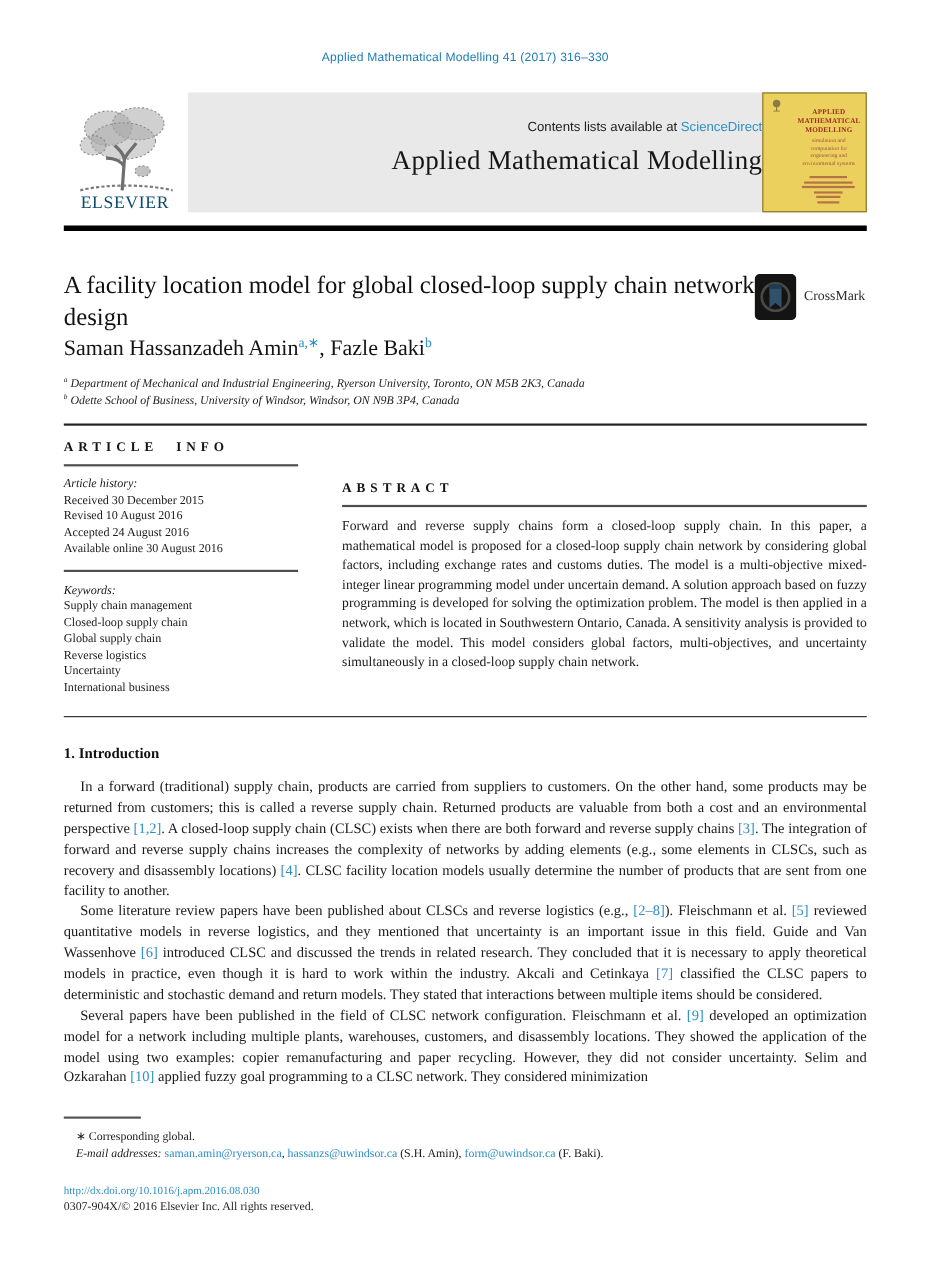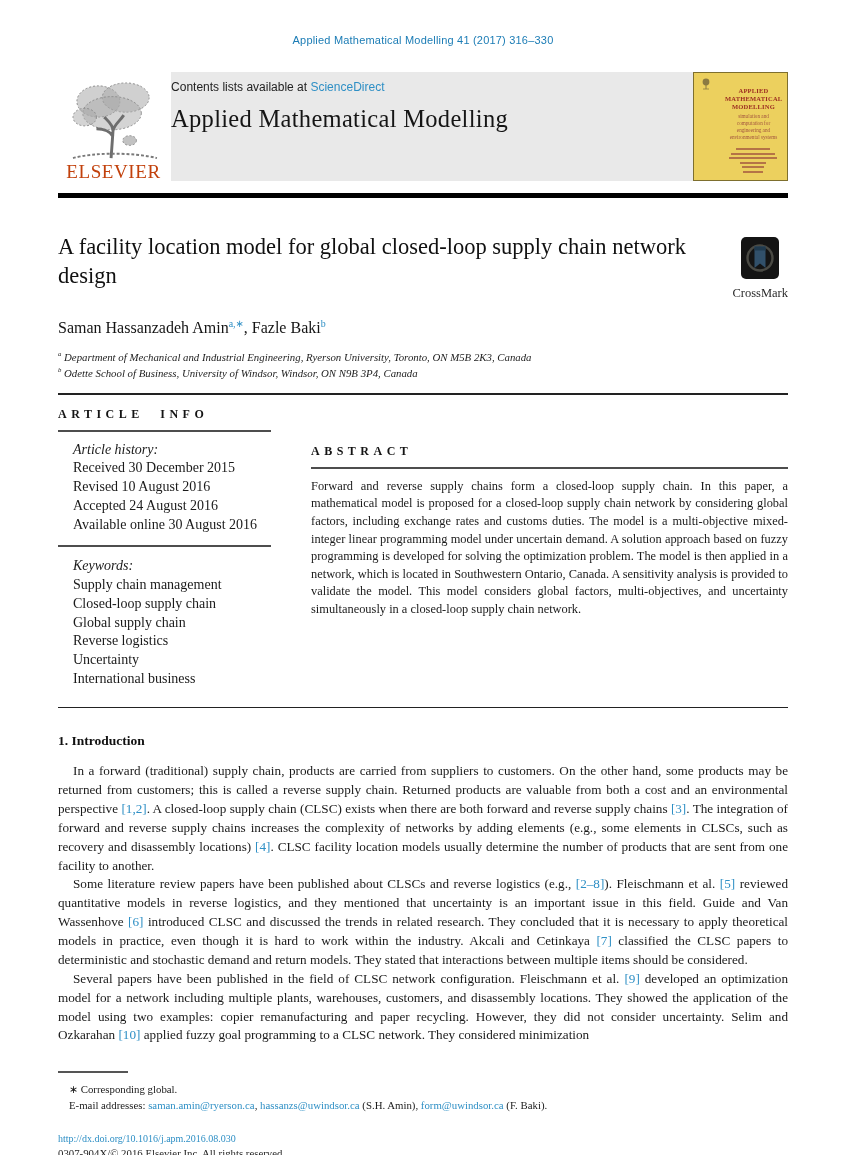--- a/index.html
+++ b/index.html
@@ -5,82 +5,82 @@
   * { margin:0; padding:0; box-sizing:border-box; }
   html,body { background:#ffffff; }
   .page {
     width:846px; height:1155px; margin:0 auto; position:relative; overflow:hidden;
     background:#ffffff; color:#1a1a1a;
     font-family:"Liberation Serif", serif;
     padding:0 58px;
   }
 
   .journal-ref {
-    padding-top:34px; text-align:center;
+    padding-top:46px; text-align:center;
     font-family:"Liberation Sans", sans-serif;
     font-size:11px; color:#1b7cb5; letter-spacing:0.2px;
   }
 
   .header { margin-top:26px; display:flex; height:109px; }
   .logo-block { width:120px; display:flex; flex-direction:column; align-items:center; justify-content:flex-end; }
   .logo-tree { width:98px; height:82px; }
-  .elsevier-word { font-size:19px; color:#c2410c; letter-spacing:0.6px; line-height:1; margin-top:0; }
-
-  .graybox { width:564px; background:#e9e9e9; text-align:left; padding-top:8px; margin-left:2px; }
+  .elsevier-word { font-size:16px; color:#0c4a6e; letter-spacing:0.6px; line-height:1; margin-top:0; }
+
+  .graybox { width:564px; background:#e9e9e9; text-align:right; padding-top:24px; margin-left:2px; }
   .contents-line { font-family:"Liberation Sans", sans-serif; font-size:12px; color:#222; }
   .journal-title { font-size:24.5px; color:#151515; margin-top:11px; letter-spacing:0.3px; }
   .homepage-line { font-family:"Liberation Sans", sans-serif; font-size:12px; color:#222; margin-top:14px; }
 
   .cover { width:97px; height:109px; margin-left:auto; background:#ecd05e; border:1px solid #7e6f2e; position:relative; padding:4px 5px; cursor:pointer; }
   .cover-minitree { position:absolute; top:5px; left:6px; width:12px; height:12px; }
   .cover-title { margin-top:10px; margin-left:26px; text-align:center; font-weight:bold; font-size:6.5px; line-height:1.2; color:#9c2c21; letter-spacing:0.2px; }
   .cover-sub { margin-top:3px; margin-left:26px; text-align:center; font-size:5.2px; line-height:1.3; color:#a3553f; }
   .cover-bars { margin-top:8px; margin-left:26px; display:flex; flex-direction:column; align-items:center; gap:2.5px; }
   .cover-bars i { display:block; height:2px; background:#a3553f; opacity:0.75; }
   .cover-bars i:nth-child(1){width:34px;} .cover-bars i:nth-child(2){width:44px;}
   .cover-bars i:nth-child(3){width:48px;} .cover-bars i:nth-child(4){width:26px;}
   .cover-bars i:nth-child(5){width:22px;} .cover-bars i:nth-child(6){width:20px;}
 
   .thick-rule { margin-top:12px; height:4.5px; background:#000; }
 
-  .title-row { margin-top:34px; display:flex; justify-content:space-between; align-items:flex-start; }
+  .title-row { margin-top:34px; display:flex; align-items:flex-start; }
   .article-title { font-size:22.5px; line-height:1.33; color:#101010; max-width:628px; font-weight:normal; }
-  .crossmark { display:flex; align-items:center; gap:7px; margin-top:5px; cursor:pointer;flex-direction:column; }
+  .crossmark { display:flex; align-items:center; gap:7px; margin-top:5px; cursor:pointer; }
   .crossmark-label { font-size:12.5px; color:#2b2b2b; }
 
-  .authors { margin-top:17px; font-size:16px; color:#141414; }
+  .authors { font-size:20px; color:#141414; }
   .authors sup, .affil sup { font-size:0.62em; }
   .affils { margin-top:12px; }
   .affil { font-style:italic; font-size:10.8px; line-height:1.4; color:#222; }
 
   .rule-full { height:1.5px; background:#222; margin-top:13px; }
 
   .cols { display:flex; margin-top:12px; }
   .col-info { width:213px; flex:none; }
   .col-gap { width:40px; flex:none; }
   .col-abs { flex:1;margin-top:37px; }
 
   .sec-head { font-size:12px; font-weight:bold; color:#141414; letter-spacing:4.5px; word-spacing:9px; }
   .col-rule { height:2px; background:#4d4d4d; margin-top:8px; margin-bottom:9px; }
   .col-rule.mid { margin-top:11px; margin-bottom:10px; }
 
-  .info-text { font-size:14px; line-height:1.34; color:#1a1a1a;margin-left:15px; }
+  .info-text { font-size:11px; line-height:1.34; color:#1a1a1a; }
   .info-label { font-style:italic; }
 
   .abs-text { font-size:12.4px; line-height:1.42; text-align:justify; color:#1a1a1a; }
   .abs-copy { font-size:12.4px; text-align:right; margin-top:3px; color:#1a1a1a; }
 
   .rule-full.bottom { margin-top:18px; }
 
   .intro-head { margin-top:25px; font-size:13.5px; font-weight:bold; color:#111; }
   .body-par { font-size:13.2px; line-height:1.43; text-align:justify; text-indent:15px; color:#1a1a1a; }
   .body-par.first { margin-top:13px; }
 
   .seg-blue { color:#2e8fc5; cursor:pointer; }
-  .seg-italic { }
+  .seg-italic { font-style:italic; }
   sup.seg-blue { color:#2e8fc5; }
 
   .footnote { margin-top:26px; font-size:10.8px; color:#1a1a1a; }
   .foot-rule { width:70px; height:1.5px; background:#555; margin-bottom:8px; }
   .foot-line { padding-left:11px; line-height:1.5; }
 
   .doi-line { margin-top:20px; font-size:10px; color:#2e8fc5; cursor:pointer; }
   .issn-line { margin-top:3px; font-size:10.8px; color:#1f1f1f; }
 </style>
 </head>

